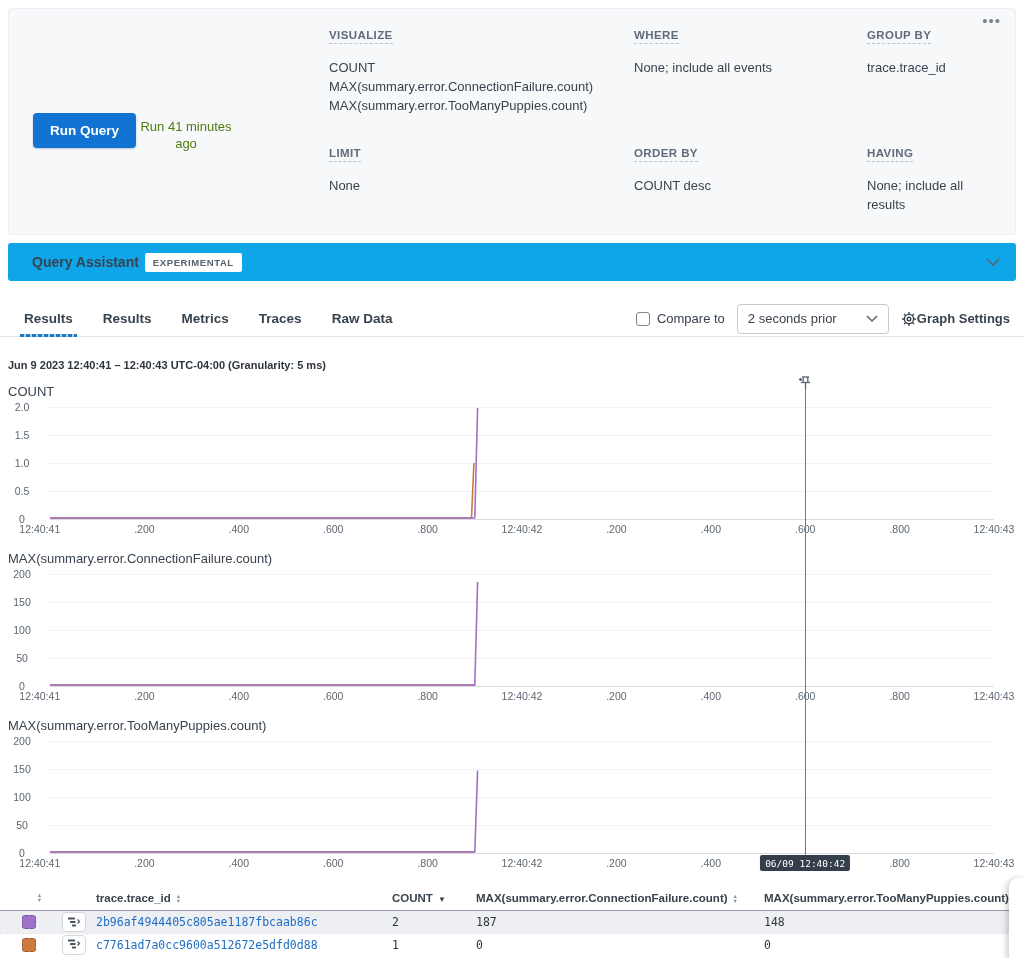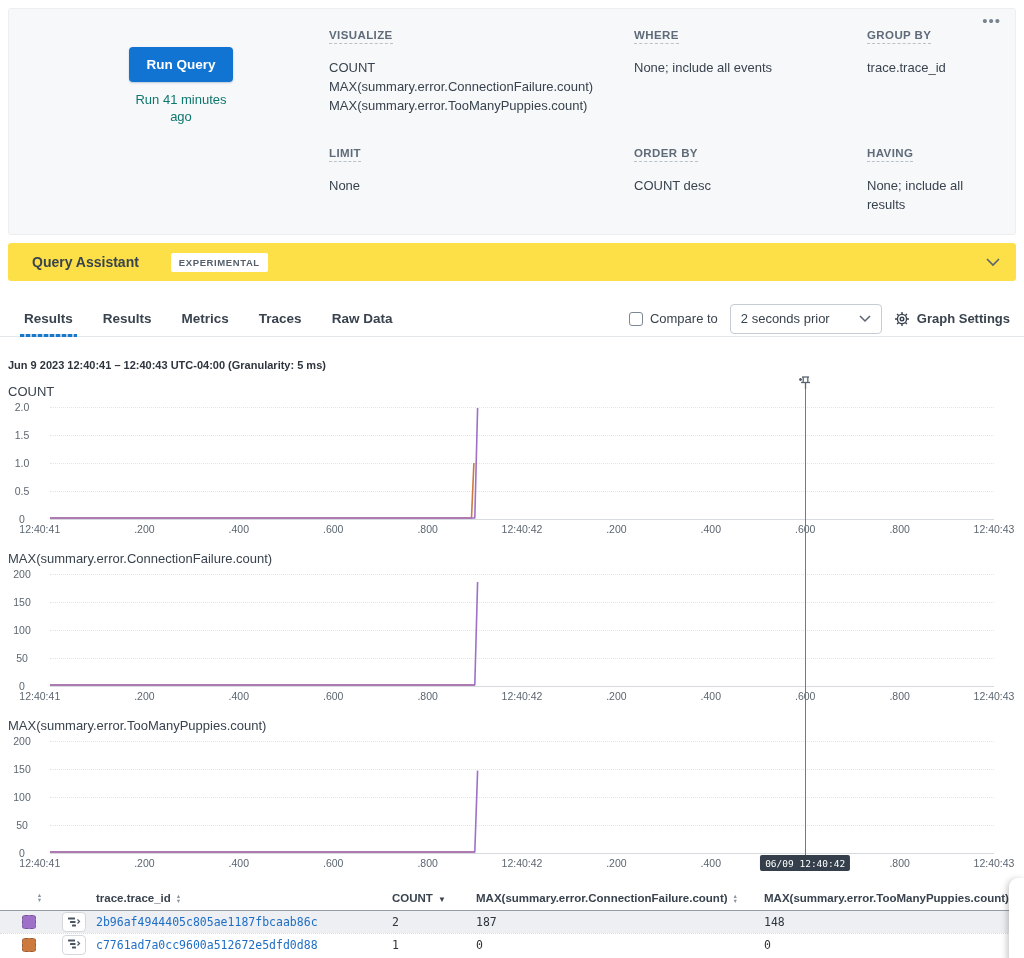--- a/index.html
+++ b/index.html
@@ -13,50 +13,50 @@
                 display:grid; grid-template-columns:296px 305px 1fr 132px;
                 grid-row-gap:28px; }
   .panel-menu { position:absolute; top:4px; right:14px; color:#7a8490; font-size:15px;
                 letter-spacing:1px; cursor:pointer; line-height:1; }
   .qlabel { display:inline-block; font-size:11.5px; font-weight:700; letter-spacing:.4px;
             color:#5f6b78; text-transform:uppercase; border-bottom:1px dashed #b9c1c9;
             padding-bottom:2px; margin-bottom:14px; }
   .qval { font-size:13px; color:#39434e; line-height:19px; }
   .qvals { list-style:none; }
   .qvals li { font-size:13px; line-height:19px; }
-  .qside { grid-row:1 / span 2; display:flex; flex-direction:column; align-items:center;
+  .qside { grid-row:1 / span 2; display:flex; align-items:center;
            padding-top:22px; }
   .run-btn { background:#1173d2; color:#fff; border:none; border-radius:4px;
              font-family:inherit; font-size:13.5px; font-weight:700;
              padding:10px 17px; cursor:pointer; box-shadow:0 1px 2px rgba(16,60,110,.25); }
-  .last-run { margin-top:9px; font-size:13px; color:#0f766e; text-align:center; width:100px; line-height:17px; }
-
-  
-  .assistant { margin:8px 8px 0 8px; background:#fde047; border-radius:3px; height:38px;
+  .last-run { margin-top:9px; font-size:13px; color:#4d7c0f; text-align:center; width:100px; line-height:17px; }
+
+  
+  .assistant { margin:8px 8px 0 8px; background:#0ea5e9; border-radius:3px; height:38px;
                display:flex; align-items:center; padding:0 16px 0 24px; }
   .assistant-title { font-size:14px; font-weight:700; color:#39434e; }
-  .assistant-badge { margin-left:32px; background:#ffffff; color:#55606c; font-size:9.5px;
+  .assistant-badge { margin-left:6px; background:#ffffff; color:#55606c; font-size:9.5px;
                      font-weight:700; letter-spacing:.6px; padding:4px 8px; border-radius:2px; }
   .assistant-spacer { flex:1; }
 
   
   .tabs-row { margin-top:20px; display:flex; align-items:center; border-bottom:1px solid #e4e7ea;
               padding:0 14px 0 24px; height:36px; }
   .tabs { display:flex; gap:30px; height:100%; }
   .tab { font-size:13.5px; font-weight:700; color:#39434e; display:flex; align-items:center;
          position:relative; cursor:pointer; }
   .tab.active::after { content:""; position:absolute; left:-4px; right:-4px; bottom:-1px; height:3px;
          background:repeating-linear-gradient(90deg,#1a78c8 0 4px, rgba(26,120,200,.35) 4px 6px); }
   .toolbar-right { margin-left:auto; display:flex; align-items:center; gap:12px; }
   .cmp { display:flex; align-items:center; gap:7px; font-size:13px; color:#39434e; cursor:pointer; }
   .checkbox { width:14px; height:14px; border:1.5px solid #7d8894; border-radius:3px; background:#fff; }
   .select { display:flex; align-items:center; justify-content:space-between; width:152px; height:30px;
             border:1px solid #c6ccd3; border-radius:4px; background:#fff; padding:0 10px;
             font-size:13px; color:#39434e; cursor:pointer; }
-  .gsettings { display:flex; align-items:center; gap:7px; font-size:13px; font-weight:700;
+  .gsettings { display:flex; align-items:center; font-size:13px; font-weight:700;
                color:#39434e; cursor:pointer; }
 
   
   .charts { position:relative; }
   .time-header { margin:22px 0 0 8px; font-size:11px; font-weight:700; color:#2e353d; }
   .chart { margin-top:13px; }
   .chart-title { margin-left:8px; font-size:13px; color:#39434e; margin-bottom:8px; }
   .chart-body { position:relative; margin:0 30px 0 50px; height:112px; }
   .gridline { position:absolute; left:0; right:0; height:0; border-top:1px dotted #e2e5e9; }
   .gridline.base { border-top:1px solid #d7dade; }

